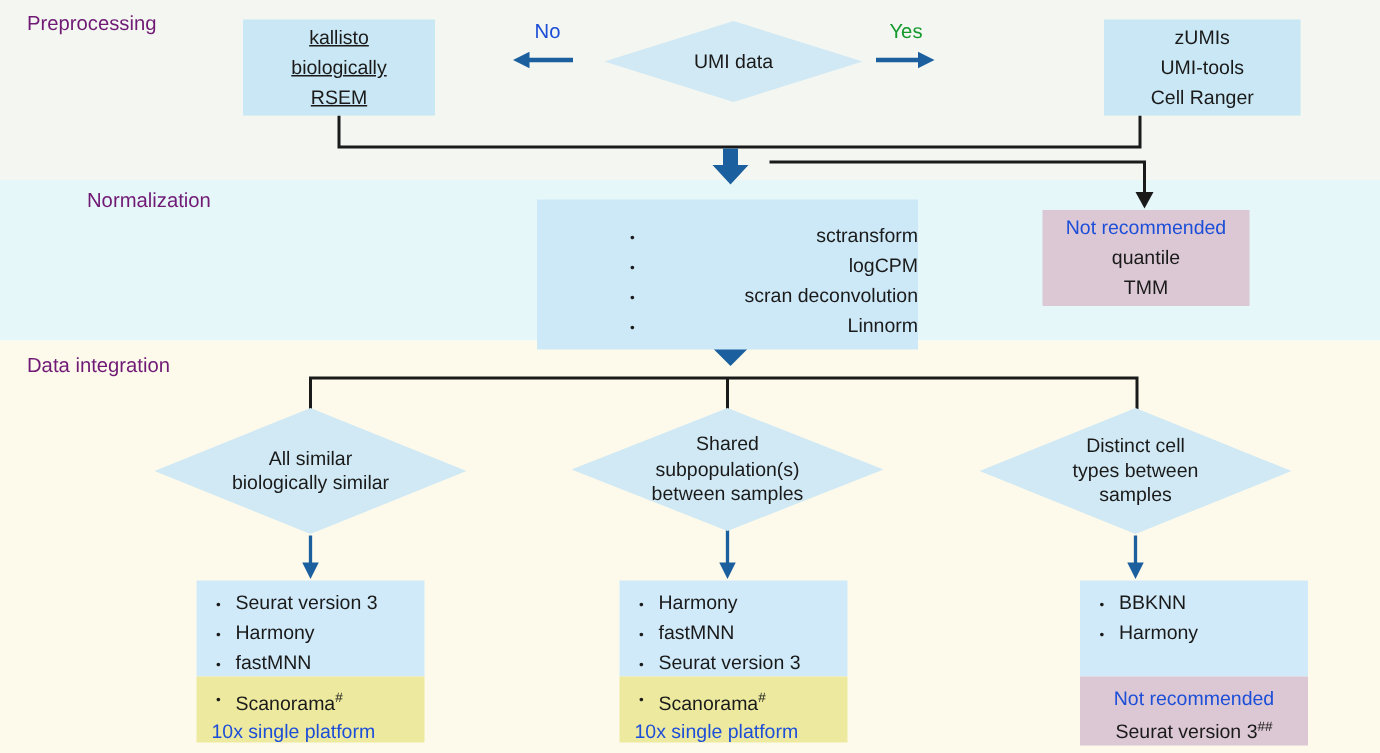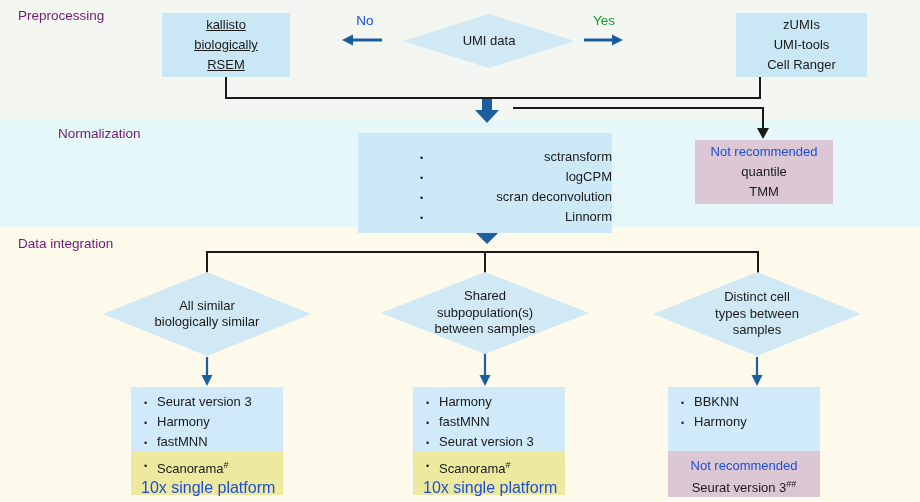--- a/index.html
+++ b/index.html
@@ -32,28 +32,28 @@
   .red{color:#1d4ed8;} .green{color:#149a2d;}
 
   .norm-box{left:358px;top:133px;width:254px;height:100px;background:#cde9f7;text-align:right;box-sizing:border-box;padding:14px 0 0 62px;}
   ul.bullets{list-style:none;margin:0;padding:0;}
   ul.bullets li{position:relative;line-height:20px;padding-left:13px;}
   ul.bullets li::before{content:"•";position:absolute;left:0;top:1px;font-size:9px;}
 
   .tmm-box{left:695px;top:140px;width:138px;height:64px;background:#dcc8d4;padding-top:2px;box-sizing:border-box;}
 
   .result{position:absolute;width:152px;text-align:left;}
-  .b1{left:131px;top:387px;} .b2{left:413px;top:387px;} .b3{left:668px;top:387px;}
+  .b1{left:131px;top:387px;} .b2{left:413px;top:387px;} .b3{left:720px;top:387px;}
   .blue-sec{background:#d0eafa;height:64px;box-sizing:border-box;padding:5px 4px 0 26px;}
   .blue-sec ul.bullets li{padding-left:0;}
   .blue-sec ul.bullets li::before{left:-13px;}
   .yellow-sec{background:#edea9f;height:44px;box-sizing:border-box;padding:4px 2px 0 26px;}
   .yellow-sec ul.bullets li{padding-left:0;}
   .yellow-sec ul.bullets li::before{left:-13px;}
-  .note-line{font-size:16px;line-height:18px;margin-left:-16px;}
+  .note-line{font-size:13px;line-height:18px;margin-left:-16px;}
   .pink-sec{background:#dcc8d4;height:46px;box-sizing:border-box;padding-top:5px;text-align:center;line-height:19px;}
   sup{font-size:9px;}
 </style>
 </head>
 <body>
 
 <div class="canvas">
 
   <div class="band band-pre"></div>
   <div class="band band-norm"></div>

